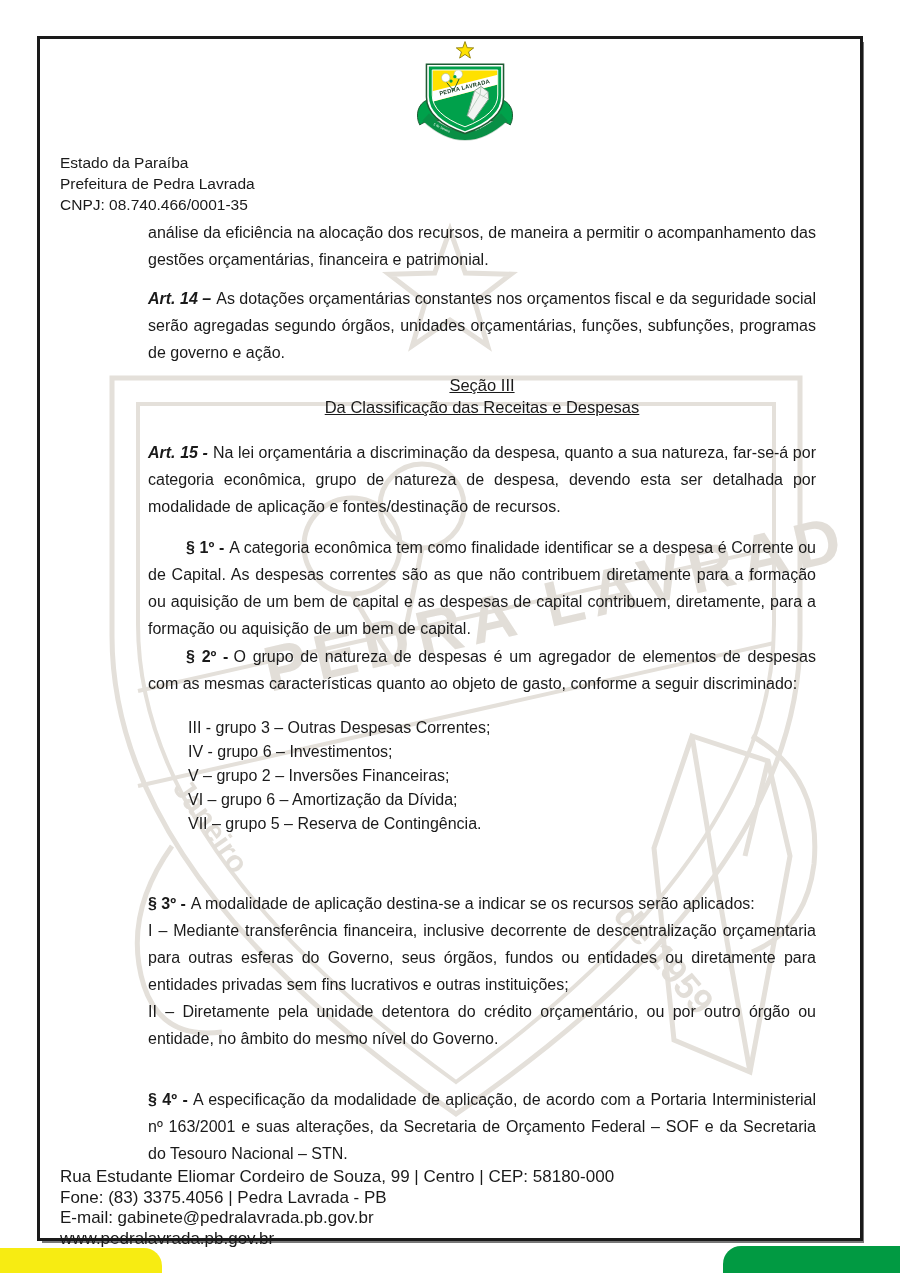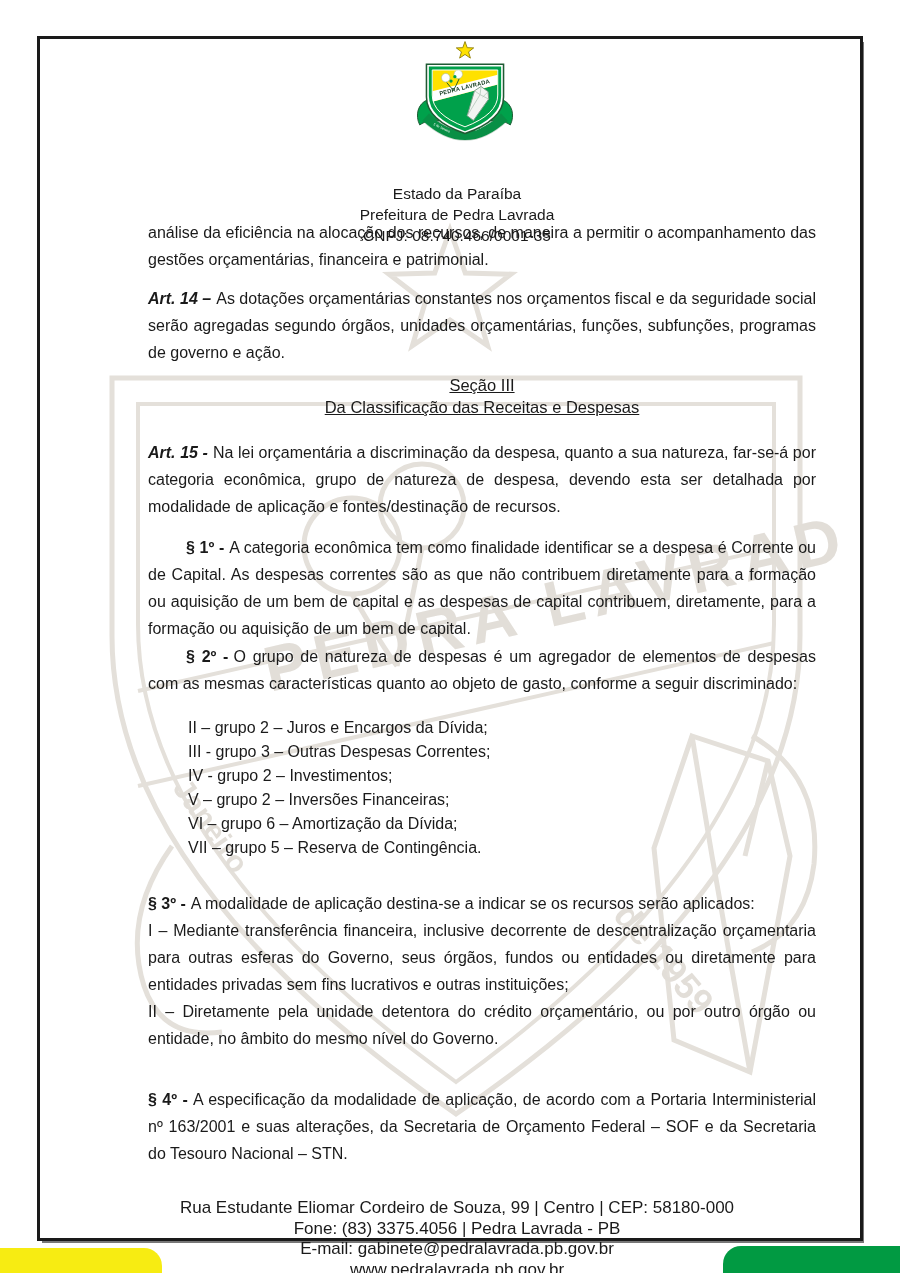--- a/index.html
+++ b/index.html
@@ -15,21 +15,21 @@
   body{
     width:900px;height:1273px;position:relative;background:#ffffff;
     font-family:"Liberation Sans",sans-serif;color:var(--ink);overflow:hidden;
   }
   .watermark{position:absolute;left:52px;top:216px;z-index:0;}
   .page-frame{
     position:absolute;left:37px;top:36px;width:820px;height:1199px;
     border:3px solid var(--ink);z-index:1;pointer-events:none;
     box-shadow:3px 4px 0 -2px #777;
   }
-  .centered-band{position:absolute;left:47px;width:820px;text-align:center;z-index:2;margin-top:31px;}
+  .centered-band{position:absolute;left:60px;width:820px;text-align:left;z-index:2;}
   .crest{position:absolute;left:412px;top:38px;z-index:2;}
   .hdr{top:152px;font-size:15.5px;line-height:21px;}
   .doc-block{position:absolute;left:148px;width:668px;font-size:16px;line-height:27px;
     text-align:justify;z-index:2;}
   .doc-block p{margin:0;}
   .lead{font-weight:bold;margin-right:5px;}
   .lead.it{font-style:italic;}
   .indent{text-indent:38px;}
   .sec-heading{text-align:center;font-weight:normal;line-height:22px;font-size:16.5px;}
   .sec-heading div{text-decoration:underline;}
@@ -130,23 +130,22 @@
 
 <div class="doc-block indent" style="top:534px">
   <p><span class="lead">§ 1º -</span><span>A categoria econômica tem como finalidade identificar se a despesa é Corrente ou de Capital. As despesas correntes são as que não contribuem diretamente para a formação ou aquisição de um bem de capital e as despesas de capital contribuem, diretamente, para a formação ou aquisição de um bem de capital.</span></p>
 </div>
 
 <div class="doc-block indent" style="top:643px">
   <p><span class="lead">§ 2º -</span><span>O grupo de natureza de despesas é um agregador de elementos de despesas com as mesmas características quanto ao objeto de gasto, conforme a seguir discriminado:</span></p>
 </div>
 
 <div class="doc-block group-list" style="top:716px">
-  <div>II – grupo 2 – Juros e Encargos da Dívida;</div>
   <div>III - grupo 3 – Outras Despesas Correntes;</div>
-  <div>IV - grupo 2 – Investimentos;</div>
+  <div>IV - grupo 6 – Investimentos;</div>
   <div>V – grupo 2 – Inversões Financeiras;</div>
   <div>VI – grupo 6 – Amortização da Dívida;</div>
   <div>VII – grupo 5 – Reserva de Contingência.</div>
 </div>
 
 <div class="doc-block" style="top:890px">
   <p><span class="lead">§ 3º -</span><span>A modalidade de aplicação destina-se a indicar se os recursos serão aplicados:</span></p>
   <p><span>I – Mediante transferência financeira, inclusive decorrente de descentralização orçamentaria para outras esferas do Governo, seus órgãos, fundos ou entidades ou diretamente para entidades privadas sem fins lucrativos e outras instituições;</span></p>
 </div>
 

